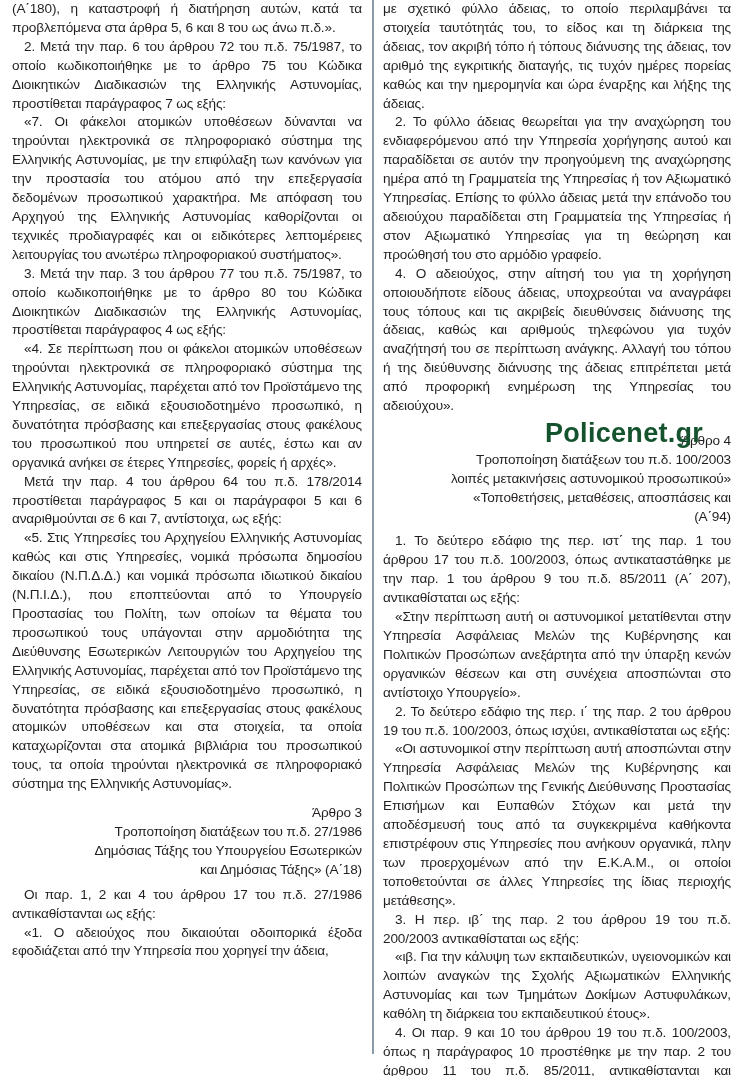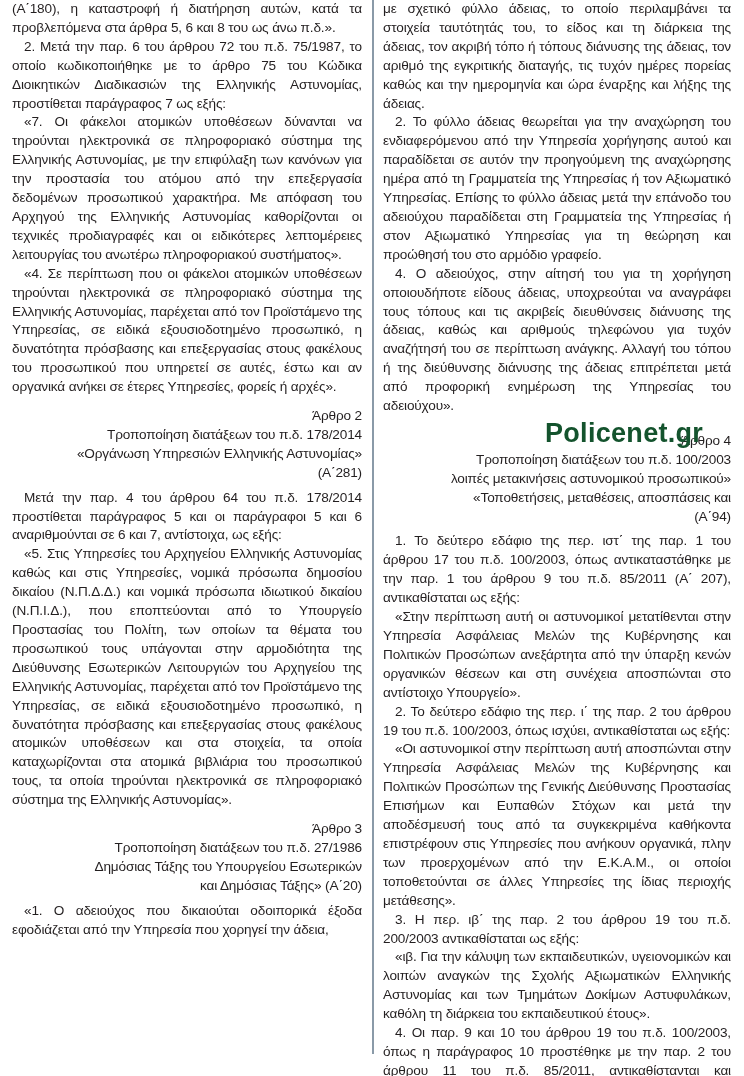--- a/index.html
+++ b/index.html
@@ -19,39 +19,35 @@
 </style>
 </head>
 <body>
 
 <div class="page">
 
   <div class="col col-left">
     <p>(Α΄180), η καταστροφή ή διατήρηση αυτών, κατά τα προβλεπόμενα στα άρθρα 5, 6 και 8 του ως άνω π.δ.».</p>
     <p class="ind">2. Μετά την παρ. 6 του άρθρου 72 του π.δ. 75/1987, το οποίο κωδικοποιήθηκε με το άρθρο 75 του Κώδικα Διοικητικών Διαδικασιών της Ελληνικής Αστυνομίας, προστίθεται παράγραφος 7 ως εξής:</p>
     <p class="ind">«7. Οι φάκελοι ατομικών υποθέσεων δύνανται να τηρούνται ηλεκτρονικά σε πληροφοριακό σύστημα της Ελληνικής Αστυνομίας, με την επιφύλαξη των κανόνων για την προστασία του ατόμου από την επεξεργασία δεδομένων προσωπικού χαρακτήρα. Με απόφαση του Αρχηγού της Ελληνικής Αστυνομίας καθορίζονται οι τεχνικές προδιαγραφές και οι ειδικότερες λεπτομέρειες λειτουργίας του ανωτέρω πληροφοριακού συστήματος».</p>
+    <p class="ind">3. Μετά την παρ. 3 του άρθρου 77 του π.δ. 75/1987, το οποίο κωδικοποιήθηκε με το άρθρο 80 του Κώδικα Διοικητικών Διαδικασιών της Ελληνικής Αστυνομίας, προστίθεται παράγραφος 4 ως εξής:</p>
     <p class="ind">«4. Σε περίπτωση που οι φάκελοι ατομικών υποθέσεων τηρούνται ηλεκτρονικά σε πληροφοριακό σύστημα της Ελληνικής Αστυνομίας, παρέχεται από τον Προϊστάμενο της Υπηρεσίας, σε ειδικά εξουσιοδοτημένο προσωπικό, η δυνατότητα πρόσβασης και επεξεργασίας στους φακέλους του προσωπικού που υπηρετεί σε αυτές, έστω και αν οργανικά ανήκει σε έτερες Υπηρεσίες, φορείς ή αρχές».</p>
 
-    <div class="heading">
-      <div>Άρθρο 2</div>
-      <div>Τροποποίηση διατάξεων του π.δ. 178/2014</div>
-      <div>«Οργάνωση Υπηρεσιών Ελληνικής Αστυνομίας»</div>
-      <div>(Α΄281)</div>
-    </div>
 
     <p class="ind">Μετά την παρ. 4 του άρθρου 64 του π.δ. 178/2014 προστίθεται παράγραφος 5 και οι παράγραφοι 5 και 6 αναριθμούνται σε 6 και 7, αντίστοιχα, ως εξής:</p>
     <p class="ind">«5. Στις Υπηρεσίες του Αρχηγείου Ελληνικής Αστυνομίας καθώς και στις Υπηρεσίες, νομικά πρόσωπα δημοσίου δικαίου (Ν.Π.Δ.Δ.) και νομικά πρόσωπα ιδιωτικού δικαίου (Ν.Π.Ι.Δ.), που εποπτεύονται από το Υπουργείο Προστασίας του Πολίτη, των οποίων τα θέματα του προσωπικού τους υπάγονται στην αρμοδιότητα της Διεύθυνσης Εσωτερικών Λειτουργιών του Αρχηγείου της Ελληνικής Αστυνομίας, παρέχεται από τον Προϊστάμενο της Υπηρεσίας, σε ειδικά εξουσιοδοτημένο προσωπικό, η δυνατότητα πρόσβασης και επεξεργασίας στους φακέλους ατομικών υποθέσεων και στα στοιχεία, τα οποία καταχωρίζονται στα ατομικά βιβλιάρια του προσωπικού τους, τα οποία τηρούνται ηλεκτρονικά σε πληροφοριακό σύστημα της Ελληνικής Αστυνομίας».</p>
 
     <div class="heading">
       <div>Άρθρο 3</div>
       <div>Τροποποίηση διατάξεων του π.δ. 27/1986</div>
       <div>Δημόσιας Τάξης του Υπουργείου Εσωτερικών</div>
-      <div>και Δημόσιας Τάξης» (Α΄20)</div>
+      <div>και Δημόσιας Τάξης» (Α΄18)</div>
     </div>
 
+    <p class="ind">Οι παρ. 1, 2 και 4 του άρθρου 17 του π.δ. 27/1986 αντικαθίστανται ως εξής:</p>
     <p class="ind">«1. Ο αδειούχος που δικαιούται οδοιπορικά έξοδα εφοδιάζεται από την Υπηρεσία που χορηγεί την άδεια,</p>
   </div>
 
   <div class="divider"></div>
 
   <div class="col col-right">
     <p>με σχετικό φύλλο άδειας, το οποίο περιλαμβάνει τα στοιχεία ταυτότητάς του, το είδος και τη διάρκεια της άδειας, τον ακριβή τόπο ή τόπους διάνυσης της άδειας, τον αριθμό της εγκριτικής διαταγής, τις τυχόν ημέρες πορείας καθώς και την ημερομηνία και ώρα έναρξης και λήξης της άδειας.</p>
     <p class="ind">2. Το φύλλο άδειας θεωρείται για την αναχώρηση του ενδιαφερόμενου από την Υπηρεσία χορήγησης αυτού και παραδίδεται σε αυτόν την προηγούμενη της αναχώρησης ημέρα από τη Γραμματεία της Υπηρεσίας ή τον Αξιωματικό Υπηρεσίας. Επίσης το φύλλο άδειας μετά την επάνοδο του αδειούχου παραδίδεται στη Γραμματεία της Υπηρεσίας ή στον Αξιωματικό Υπηρεσίας για τη θεώρηση και προώθησή του στο αρμόδιο γραφείο.</p>
     <p class="ind">4. Ο αδειούχος, στην αίτησή του για τη χορήγηση οποιουδήποτε είδους άδειας, υποχρεούται να αναγράφει τους τόπους και τις ακριβείς διευθύνσεις διάνυσης της άδειας, καθώς και αριθμούς τηλεφώνου για τυχόν αναζήτησή του σε περίπτωση ανάγκης. Αλλαγή του τόπου ή της διεύθυνσης διάνυσης της άδειας επιτρέπεται μετά από προφορική ενημέρωση της Υπηρεσίας του αδειούχου».</p>
 

